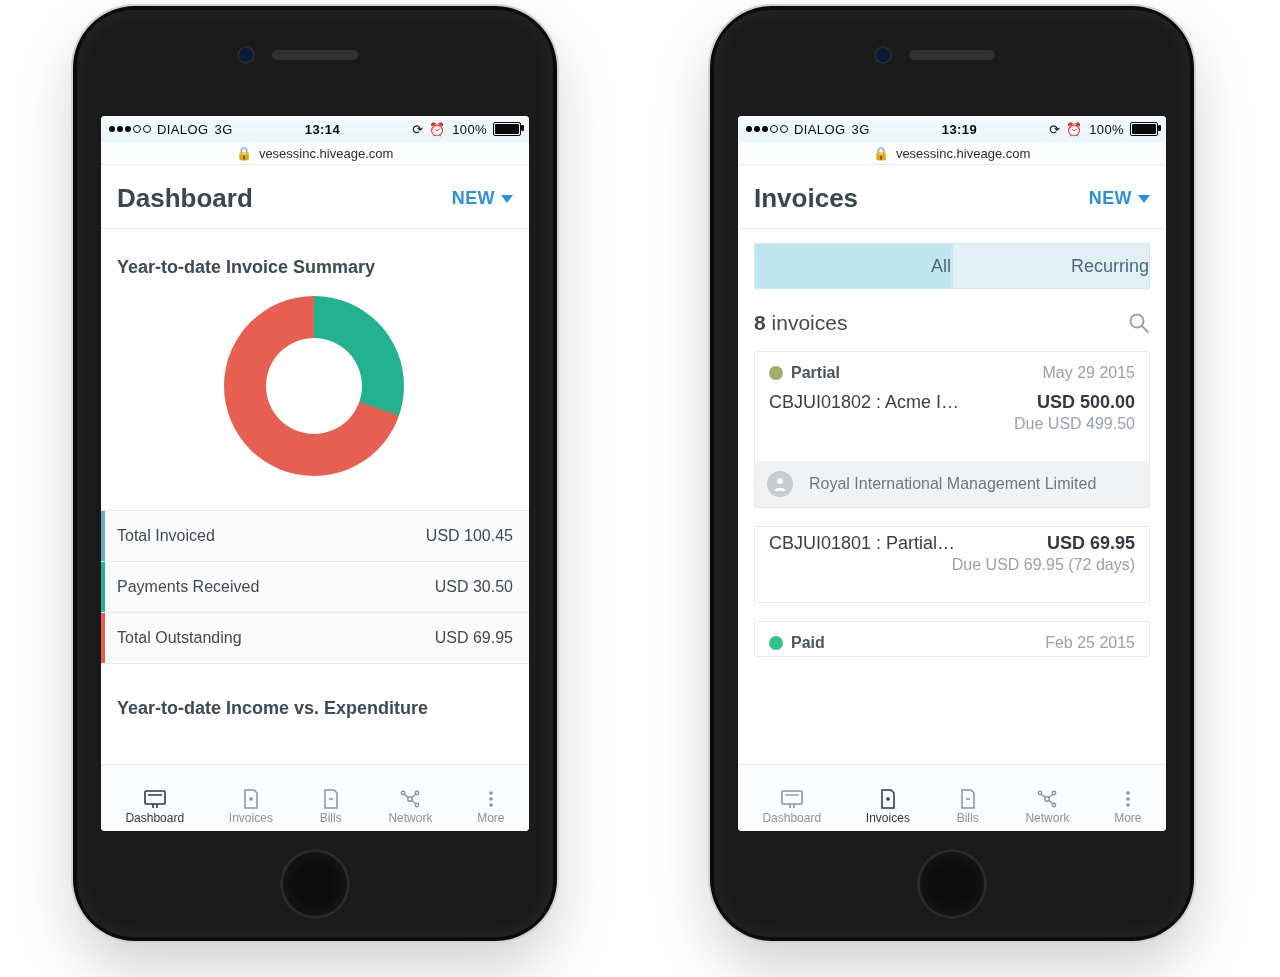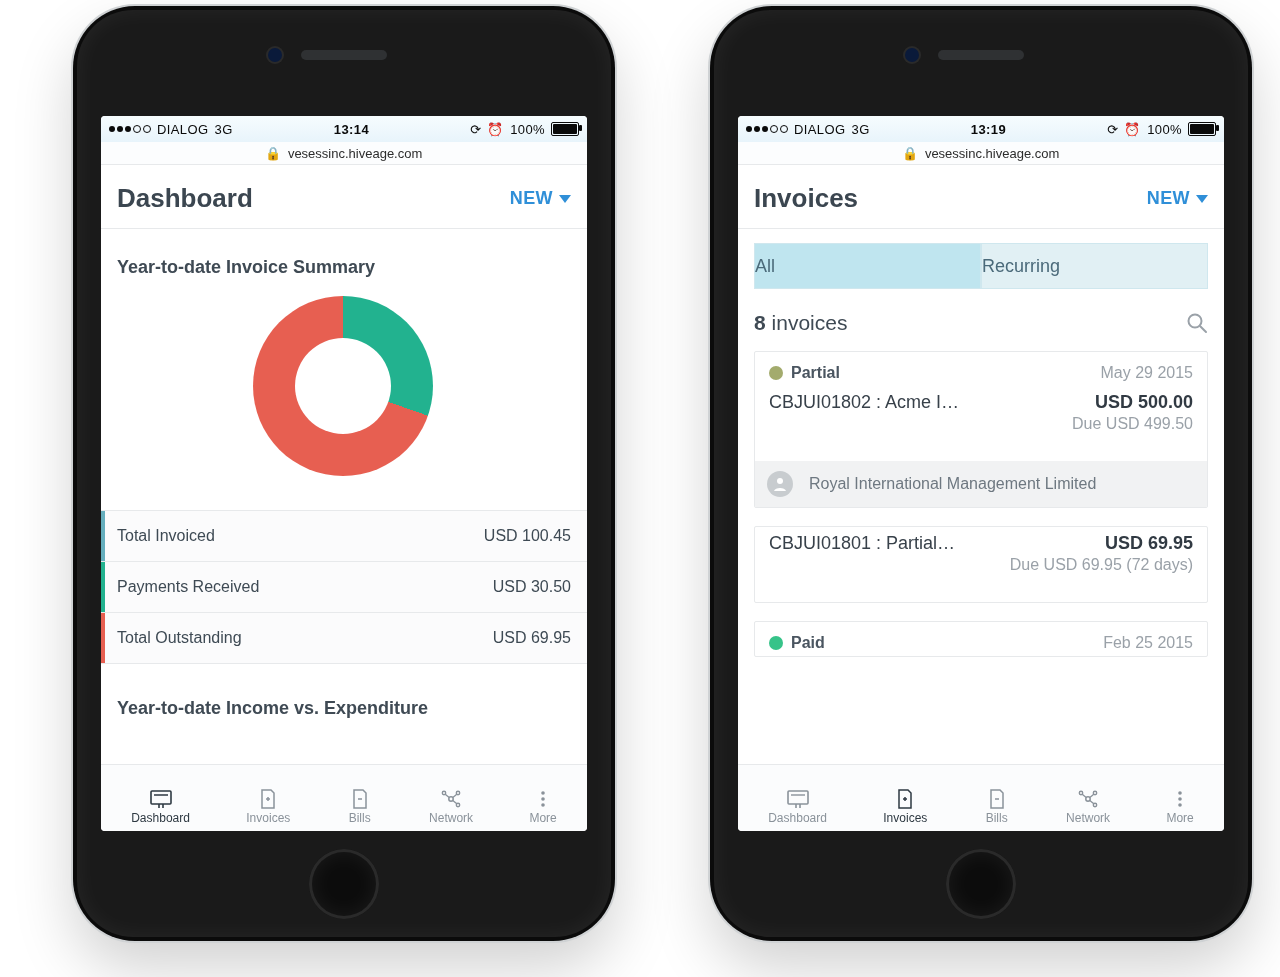--- a/index.html
+++ b/index.html
@@ -15,21 +15,21 @@
     --green-dot:#36c389;
     --ice:#bfe5ef;
     --ice2:#e1f0f4;
   }
   html,body{margin:0;padding:0;background:#fff;font-family:-apple-system,BlinkMacSystemFont,"Helvetica Neue",Arial,sans-serif;color:var(--text);} 
   .stage{
     position:relative;width:1280px;height:977px;margin:0 auto;background:#fff;
   }
   
   .phone{
-    position:absolute;width:542px;height:935px;border-radius:62px;background:#0b0b0b;
+    position:absolute;width:484px;height:935px;border-radius:62px;background:#0b0b0b;
     box-shadow:0 0 0 2px #cfd2d4, 0 28px 60px rgba(0,0,0,0.18);
   }
   .phone::before{ 
     content:"";position:absolute;inset:4px;border-radius:56px;background:#1a1a1a;box-shadow:inset 0 0 25px rgba(255,255,255,0.06);
   }
   .speaker{position:absolute;top:44px;left:50%;transform:translateX(-50%);width:86px;height:10px;border-radius:6px;background:#2f3133;}
   .camdot{position:absolute;top:42px;left:calc(50% - 76px);width:14px;height:14px;border-radius:50%;background:#0a1a3a;box-shadow:0 0 0 2px #2a2a2a;}
   .homebtn{position:absolute;bottom:22px;left:50%;transform:translateX(-50%);width:70px;height:70px;border-radius:50%;background:#0c0c0c;box-shadow:inset 0 0 0 3px #2a2a2a,inset 0 0 25px rgba(255,255,255,0.08);} 
   .screen{position:absolute;top:110px;left:28px;right:28px;bottom:110px;background:#fff;border-radius:4px;overflow:hidden;display:flex;flex-direction:column;}
   .phone-left{left:73px;top:6px;}
@@ -71,21 +71,21 @@
   .sumrow .lab{font-size:16px;color:#3e4a54}
   .sumrow .val{font-size:16px;color:#3e4a54}
   .sumrow .edge{position:absolute;left:0;top:0;bottom:0;width:4px}
   
   .edge.invoiced{background:#65aebd}
   .edge.received{background:var(--teal)}
   .edge.outstanding{background:var(--red)}
 
   
   .seg{display:flex;gap:0;margin:0 0 14px 0}
-  .seg .segbtn{flex:1;height:44px;display:flex;align-items:center;justify-content:flex-start;font-size:18px;color:#4b6a7a;border:1px solid #cfe7ee}
+  .seg .segbtn{flex:1;height:44px;display:flex;align-items:center;justify-content:flex-end;font-size:18px;color:#4b6a7a;border:1px solid #cfe7ee}
   .seg .segbtn.active{background:var(--ice);}
   .seg .segbtn:not(.active){background:var(--ice2);} 
   .invhead{display:flex;align-items:center;justify-content:space-between;margin:2px 0 10px}
   .invcount{font-size:21px;color:#3f4a54}
   .invcount b{font-weight:700}
   .search-ico svg{display:block}
 
   .cards{display:flex;flex-direction:column;gap:18px}
   .card{border:1px solid var(--hair);border-radius:2px;background:#fff;overflow:hidden}
   .card .row{display:flex;align-items:center;justify-content:space-between;padding:12px 14px 4px}

